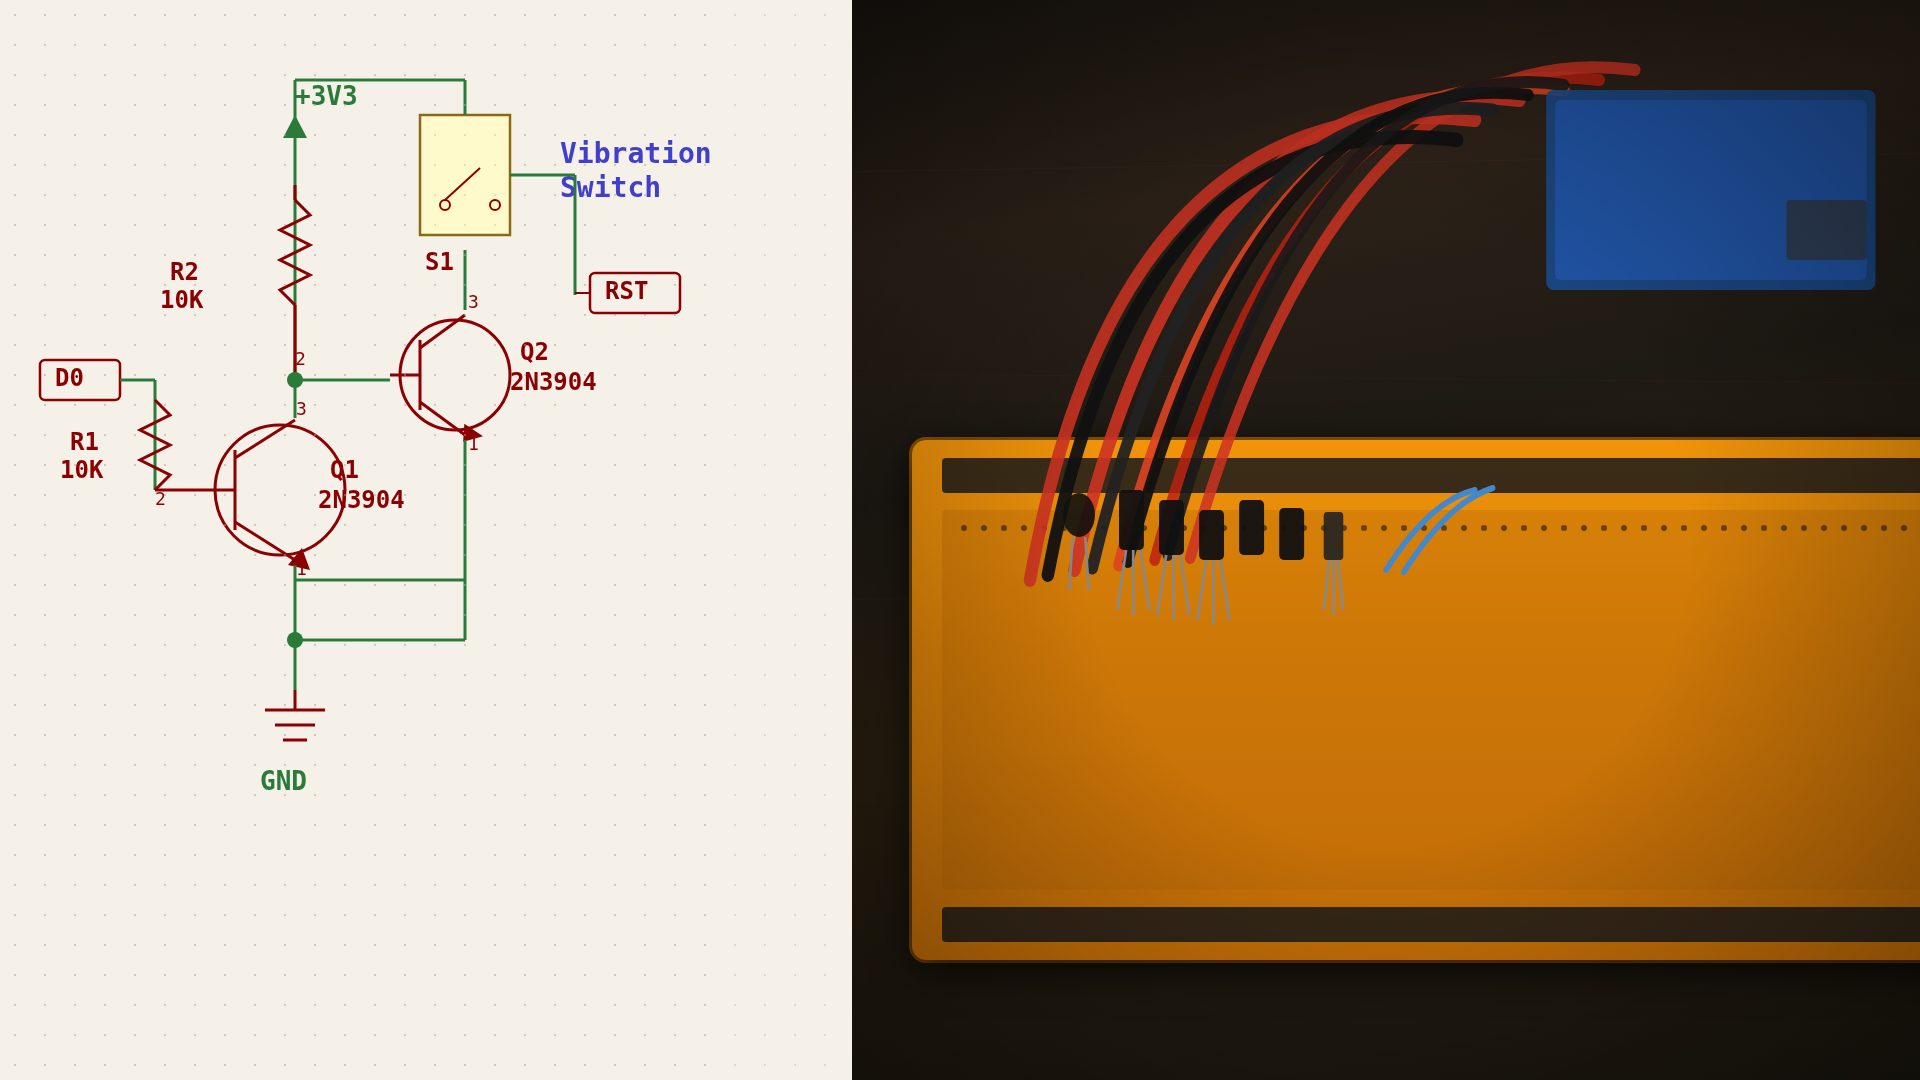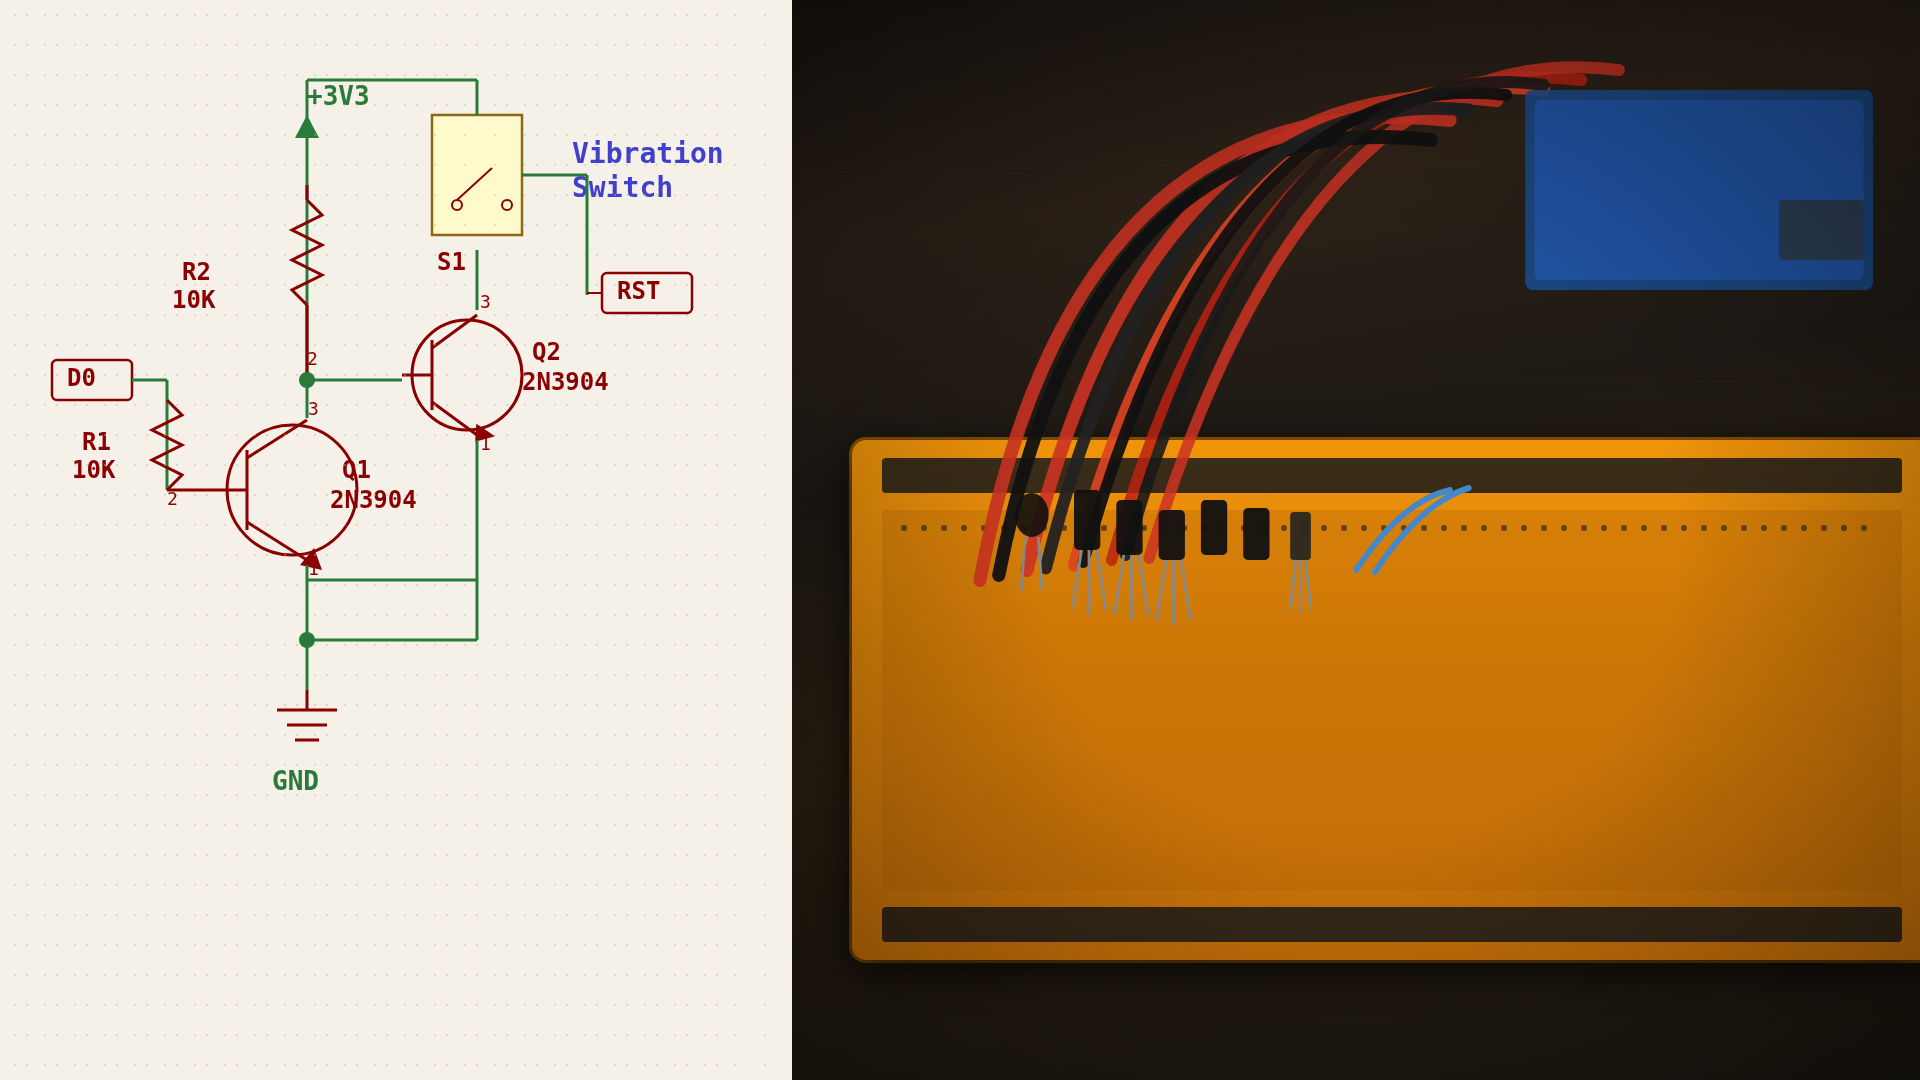--- a/index.html
+++ b/index.html
@@ -6,26 +6,25 @@
     body {
       width: 1920px;
       height: 1080px;
       overflow: hidden;
       display: flex;
       font-family: Arial, sans-serif;
     }
 
     
     #schematic-panel {
-      width: 792px;
+      width: 852px;
       height: 1080px;
       background-color: #f5f0e8;
       position: relative;
       flex-shrink: 0;
-      padding-left: 12px;
     }
 
     
     #photo-panel {
       flex: 1;
       height: 1080px;
       background-color: #2a2a2a;
       position: relative;
       overflow: hidden;
     }

